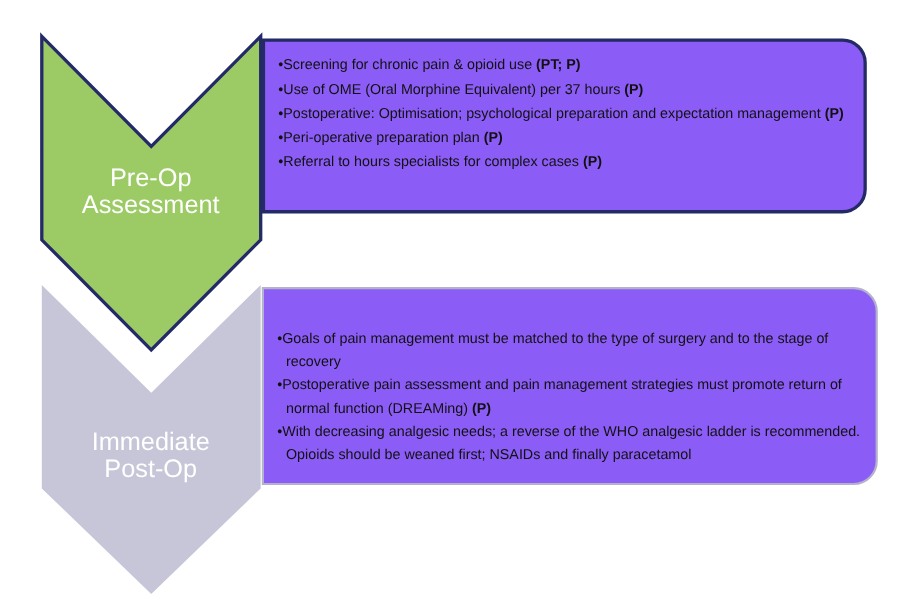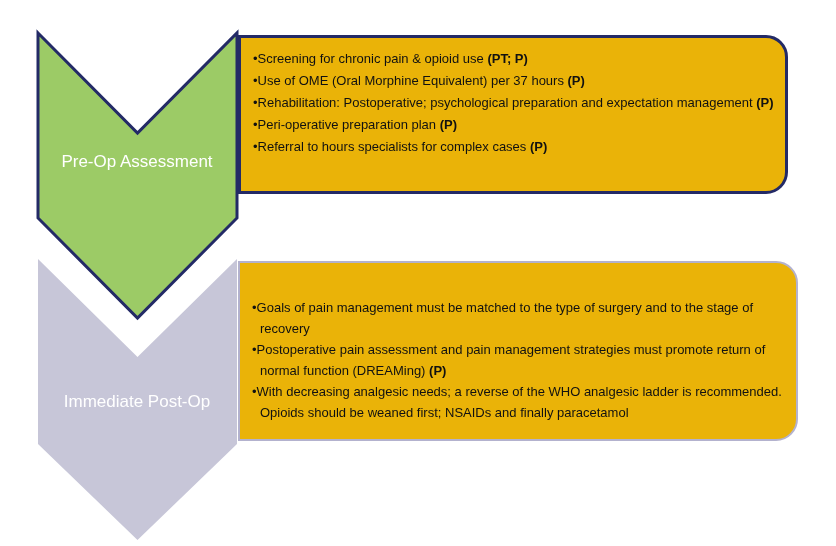--- a/index.html
+++ b/index.html
@@ -3,26 +3,26 @@
 <meta charset="utf-8">
 <style>
   html,body{margin:0;padding:0;background:#fff;}
   .canvas{
     position:relative;width:836px;height:546px;background:#ffffff;
     font-family:"Liberation Sans",sans-serif;overflow:hidden;
   }
   .shape-layer{position:absolute;left:0;top:0;width:836px;height:546px;}
   .chev-label{
     position:absolute;width:152px;text-align:center;color:#ffffff;
-    font-size:17px;line-height:25px;font-weight:400;
+    font-size:23px;line-height:25px;font-weight:400;
   }
   .label-preop{left:61px;top:149px;}
   .label-postop{left:61px;top:389px;}
   .bullet-box{
-    position:absolute;background:#eab308;box-sizing:border-box;
+    position:absolute;background:#8b5cf6;box-sizing:border-box;
     border-radius:0 22px 22px 0;overflow:hidden;
   }
   .box-preop{
     left:238px;top:35px;width:550px;height:159px;
     border:3px solid #232a66;padding:10px 6px 4px 12px;
   }
   .box-postop{
     left:238px;top:261px;width:560px;height:180px;
     border:2px solid #b3b2ce;padding:11px 6px 4px 12px;
   }
@@ -46,21 +46,21 @@
   </svg>
 
   <div class="chev-label label-preop">Pre-Op Assessment</div>
 
   <div class="chev-label label-postop">Immediate Post-Op</div>
 
   <div class="bullet-box box-preop">
     <ul>
         <li><span>Screening for chronic pain &amp; opioid use </span><b>(PT; P)</b></li>
         <li><span>Use of OME (Oral Morphine Equivalent) per 37 hours </span><b>(P)</b></li>
-        <li><span>Rehabilitation: Postoperative; psychological preparation and expectation management </span><b>(P)</b></li>
+        <li><span>Postoperative: Optimisation; psychological preparation and expectation management </span><b>(P)</b></li>
         <li><span>Peri-operative preparation plan </span><b>(P)</b></li>
         <li><span>Referral to hours specialists for complex cases </span><b>(P)</b></li>
       </ul>
   </div>
 
   <div class="bullet-box box-postop">
     <ul>
         <li><span>Goals of pain management must be matched to the type of surgery and to the stage of recovery</span></li>
         <li><span>Postoperative pain assessment and pain management strategies must promote return of normal function (DREAMing)  </span><b>(P)</b></li>
         <li><span>With decreasing analgesic needs; a reverse of the WHO analgesic ladder is recommended. Opioids should be weaned first; NSAIDs and finally paracetamol</span></li>

